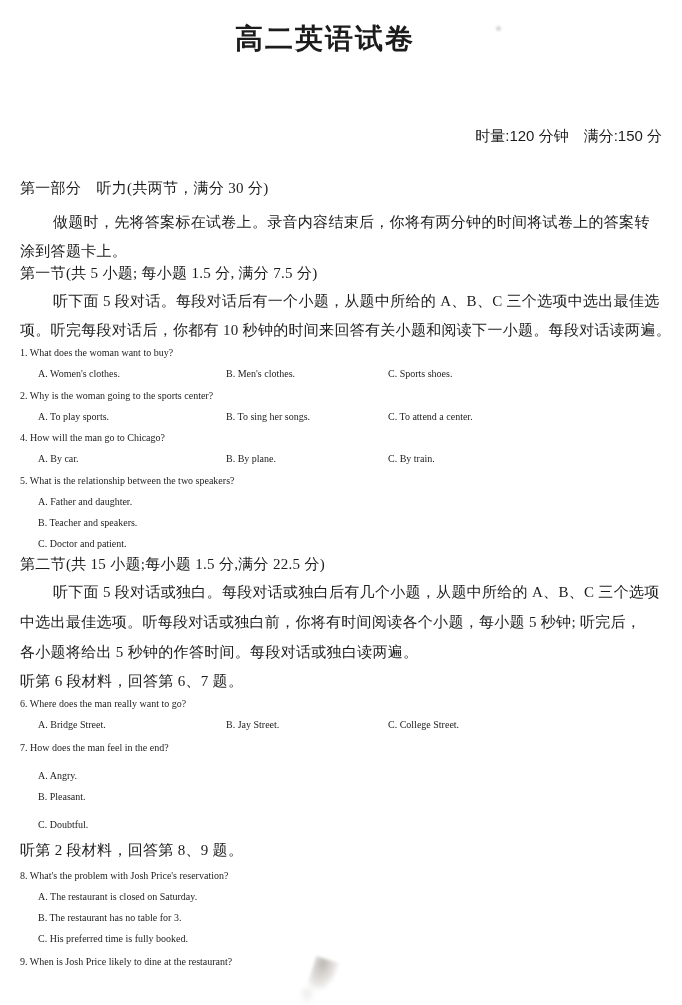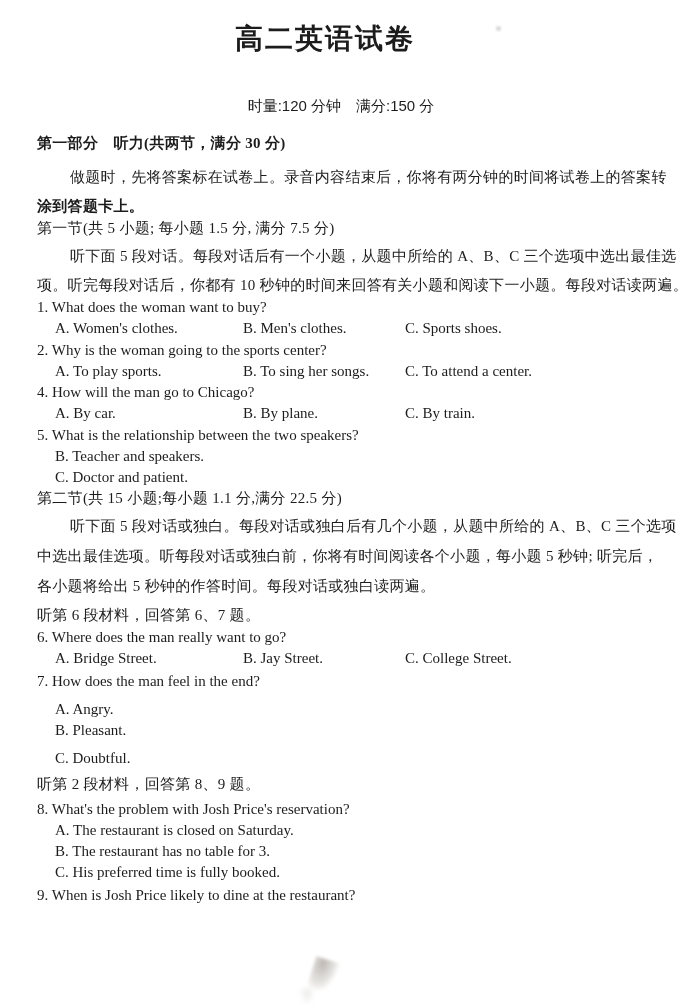--- a/index.html
+++ b/index.html
@@ -5,42 +5,42 @@
   html, body { margin: 0; padding: 0; background: #ffffff; }
   .page {
     position: relative;
     width: 682px;
     height: 1005px;
     margin: 0 auto;
     background: #ffffff;
     color: #1c1c1c;
     overflow: hidden;
     box-sizing: border-box;
-    padding: 0 37px;
+    padding: 0 20px;
   }
   .nw { white-space: nowrap; }
-  .en { font-family: "Liberation Serif", "DejaVu Serif", serif; font-size: 15px; }
+  .en { font-family: "Liberation Serif", "DejaVu Serif", serif; font-size: 10px; }
   .cn { font-family: "Liberation Serif", "DejaVu Serif", serif; font-size: 15px; letter-spacing: 0.3px; }
   .cn-sans { font-family: "Liberation Sans", "DejaVu Sans", sans-serif; font-size: 15px; }
 
   .title {
     padding-top: 24px;
     margin-right: 32px;
     text-align: center;
     font-family: "Liberation Serif", "DejaVu Serif", serif;
     font-weight: 700;
     font-size: 28px;
     line-height: 30px;
     letter-spacing: 2px;
   }
-  .meta { margin-top: 42px; text-align: center; line-height: 20px; }
+  .meta { margin-top: 72px; text-align: right; line-height: 20px; }
 
-  .p1h   { margin-top: 17px; line-height: 20px; font-weight: bold; }
+  .p1h   { margin-top: 32px; line-height: 20px; }
   .intro1{ margin-top: 14px; line-height: 20px; text-indent: 33px; }
-  .intro2{ margin-top: 9px;  line-height: 20px; font-weight: bold; }
+  .intro2{ margin-top: 9px;  line-height: 20px; }
   .s1h   { margin-top: 2px;  line-height: 21px; }
   .ins1  { margin-top: 7px;  line-height: 21px; text-indent: 33px; }
   .ins2  { margin-top: 8px;  line-height: 21px; }
 
   .qtext { line-height: 21px; }
   .opts  { display: flex; line-height: 21px; padding-left: 18px; }
   .opts .o1 { width: 188px; }
   .opts .o2 { width: 162px; }
   .opts .o3 { flex: 1; }
   .opt-line { line-height: 21px; padding-left: 18px; }
@@ -119,25 +119,26 @@
     <div class="qtext en nw">4. How will the man go to Chicago?</div>
     <div class="opts en">
       <span class="o1 nw">A. By car.</span>
       <span class="o2 nw">B. By plane.</span>
       <span class="o3 nw">C. By train.</span>
     </div>
   </div>
 
   <div>
     <div class="qtext en nw mt1">5. What is the relationship between the two speakers?</div>
+    <div class="opt-line en nw">A. Father and daughter.</div>
     <div class="opt-line en nw">B. Teacher and speakers.</div>
     <div class="opt-line en nw">C. Doctor and patient.</div>
   </div>
 
-  <div class="s2h cn nw">第二节(共 15 小题;每小题 1.1 分,满分 22.5 分)</div>
+  <div class="s2h cn nw">第二节(共 15 小题;每小题 1.5 分,满分 22.5 分)</div>
   <div class="ins21 cn nw">听下面 5 段对话或独白。每段对话或独白后有几个小题，从题中所给的 A、B、C 三个选项</div>
   <div class="ins22 cn nw">中选出最佳选项。听每段对话或独白前，你将有时间阅读各个小题，每小题 5 秒钟; 听完后，</div>
   <div class="ins23 cn nw">各小题将给出 5 秒钟的作答时间。每段对话或独白读两遍。</div>
 
   <div class="mat mat6 cn nw">听第 6 段材料，回答第 6、7 题。</div>
 
   <div>
     <div class="qtext en nw mt1">6. Where does the man really want to go?</div>
     <div class="opts en">
       <span class="o1 nw">A. Bridge Street.</span>

